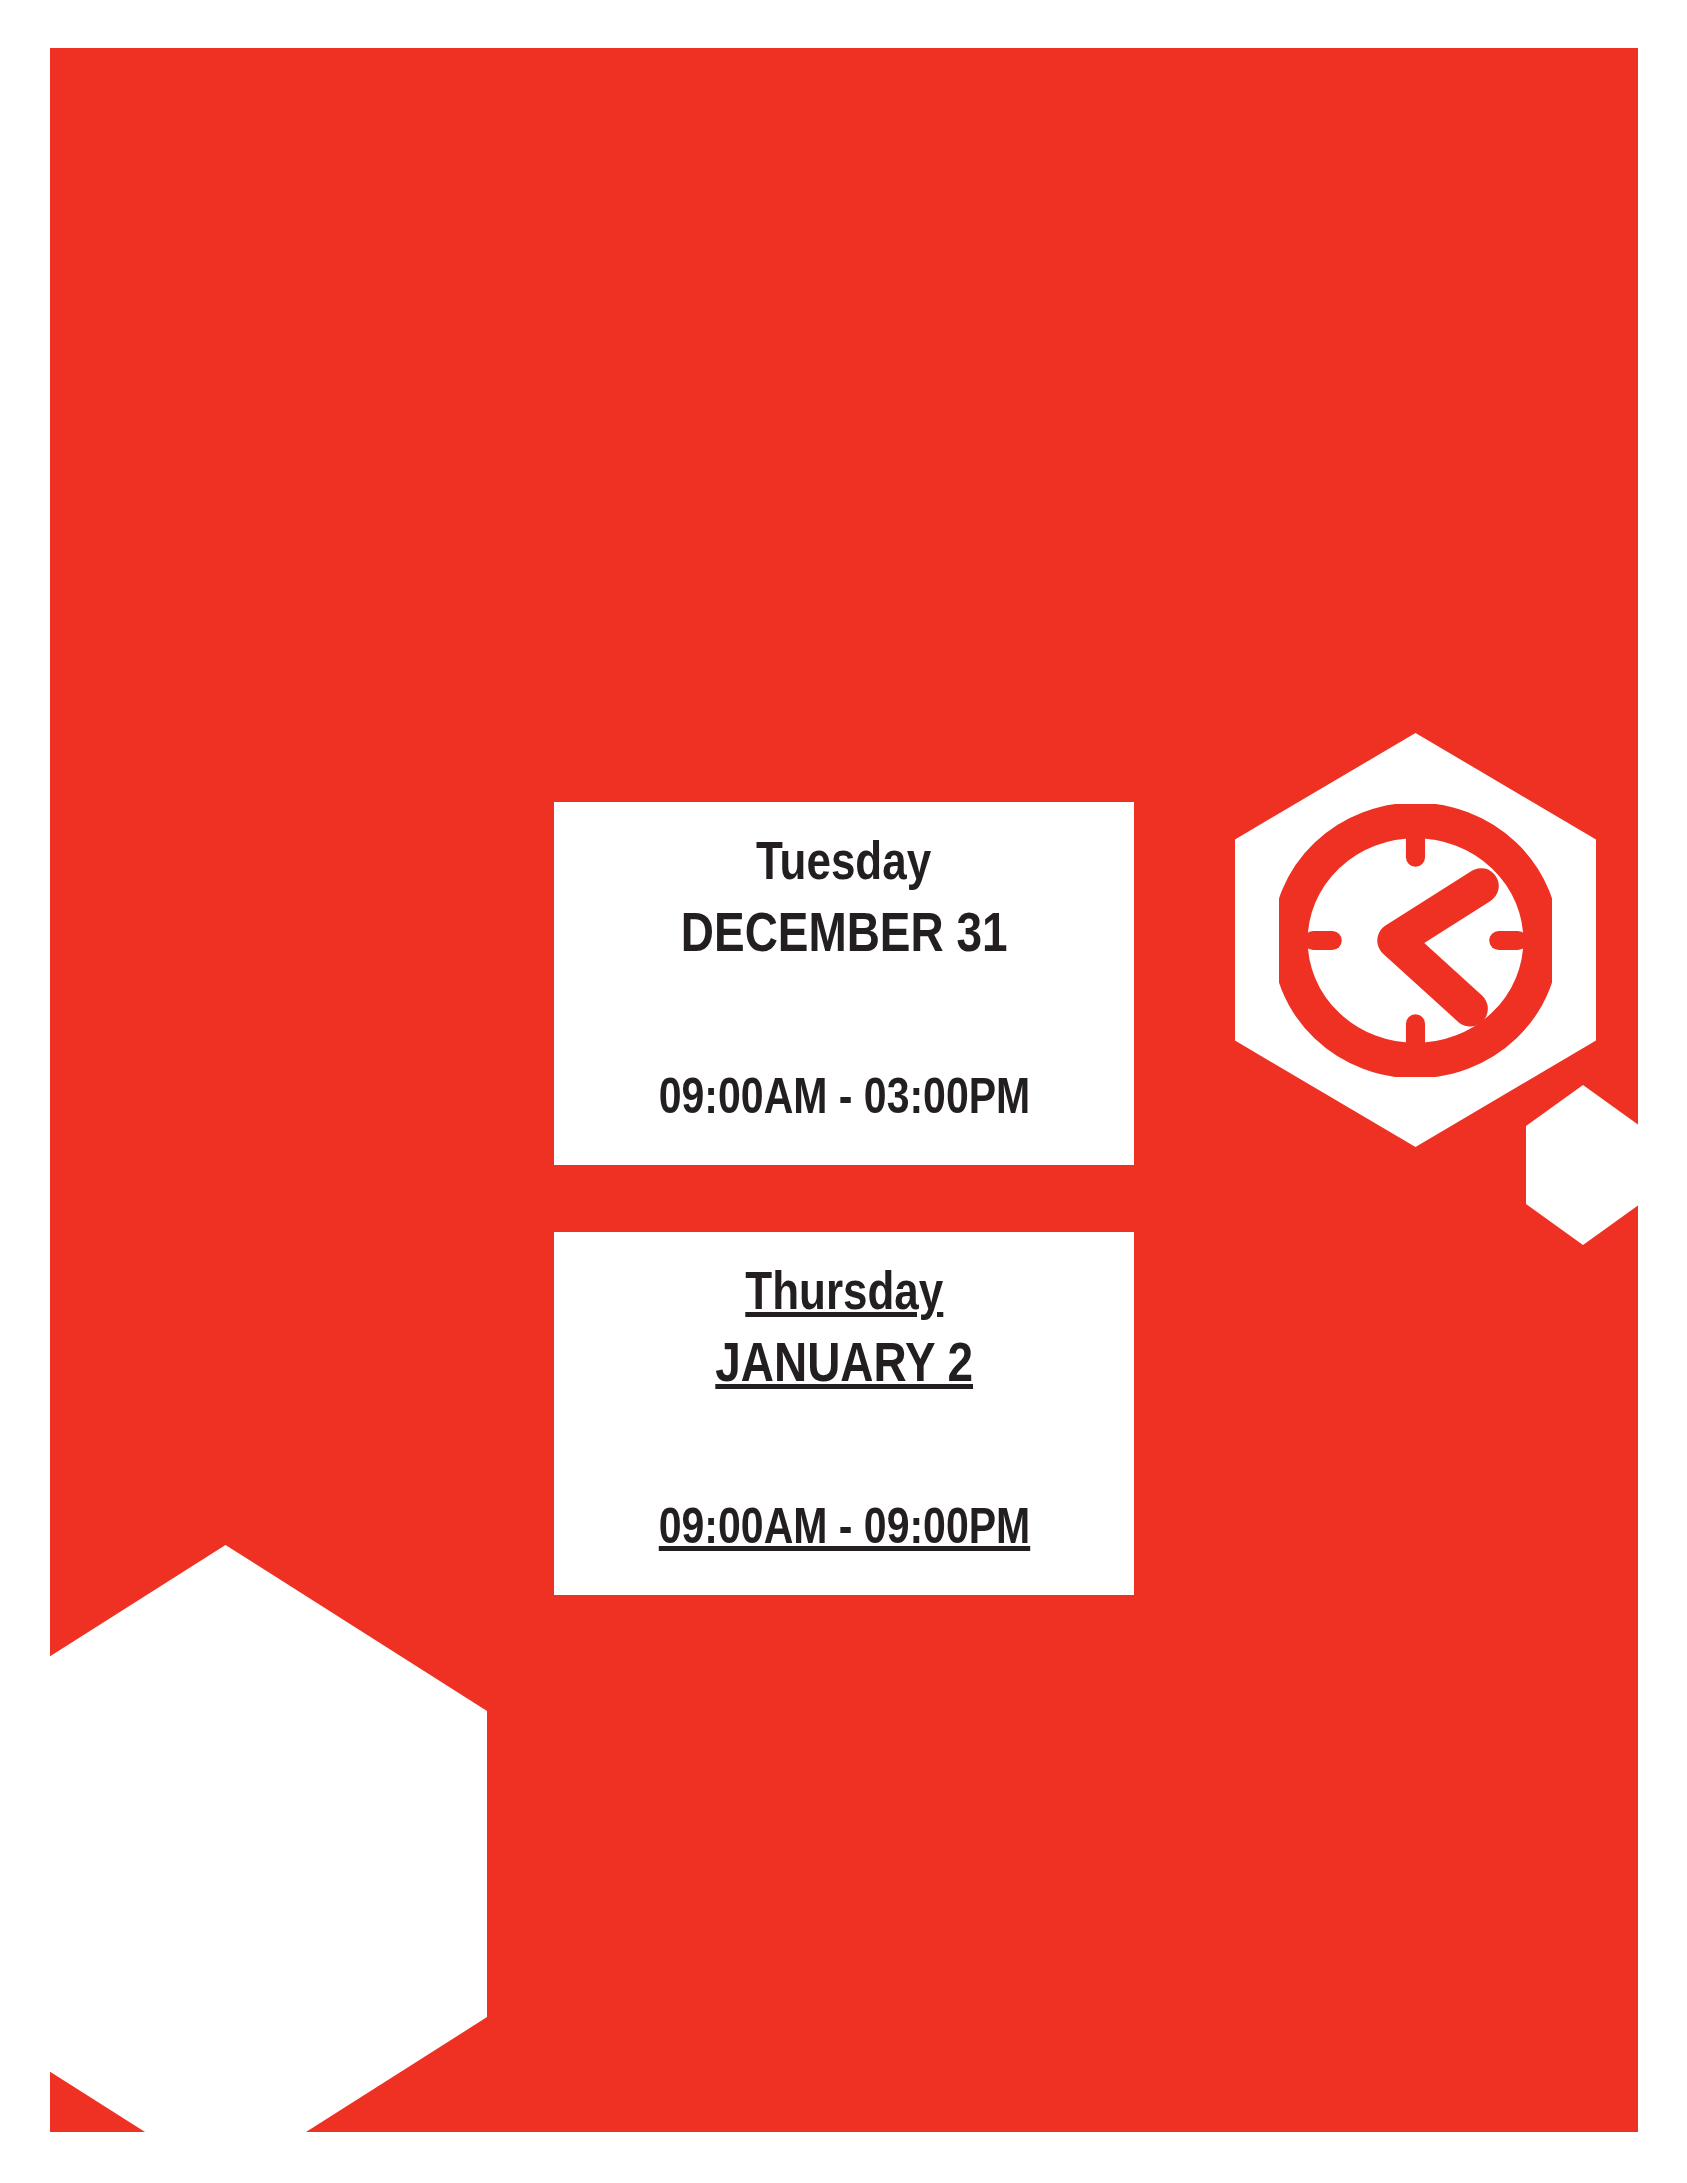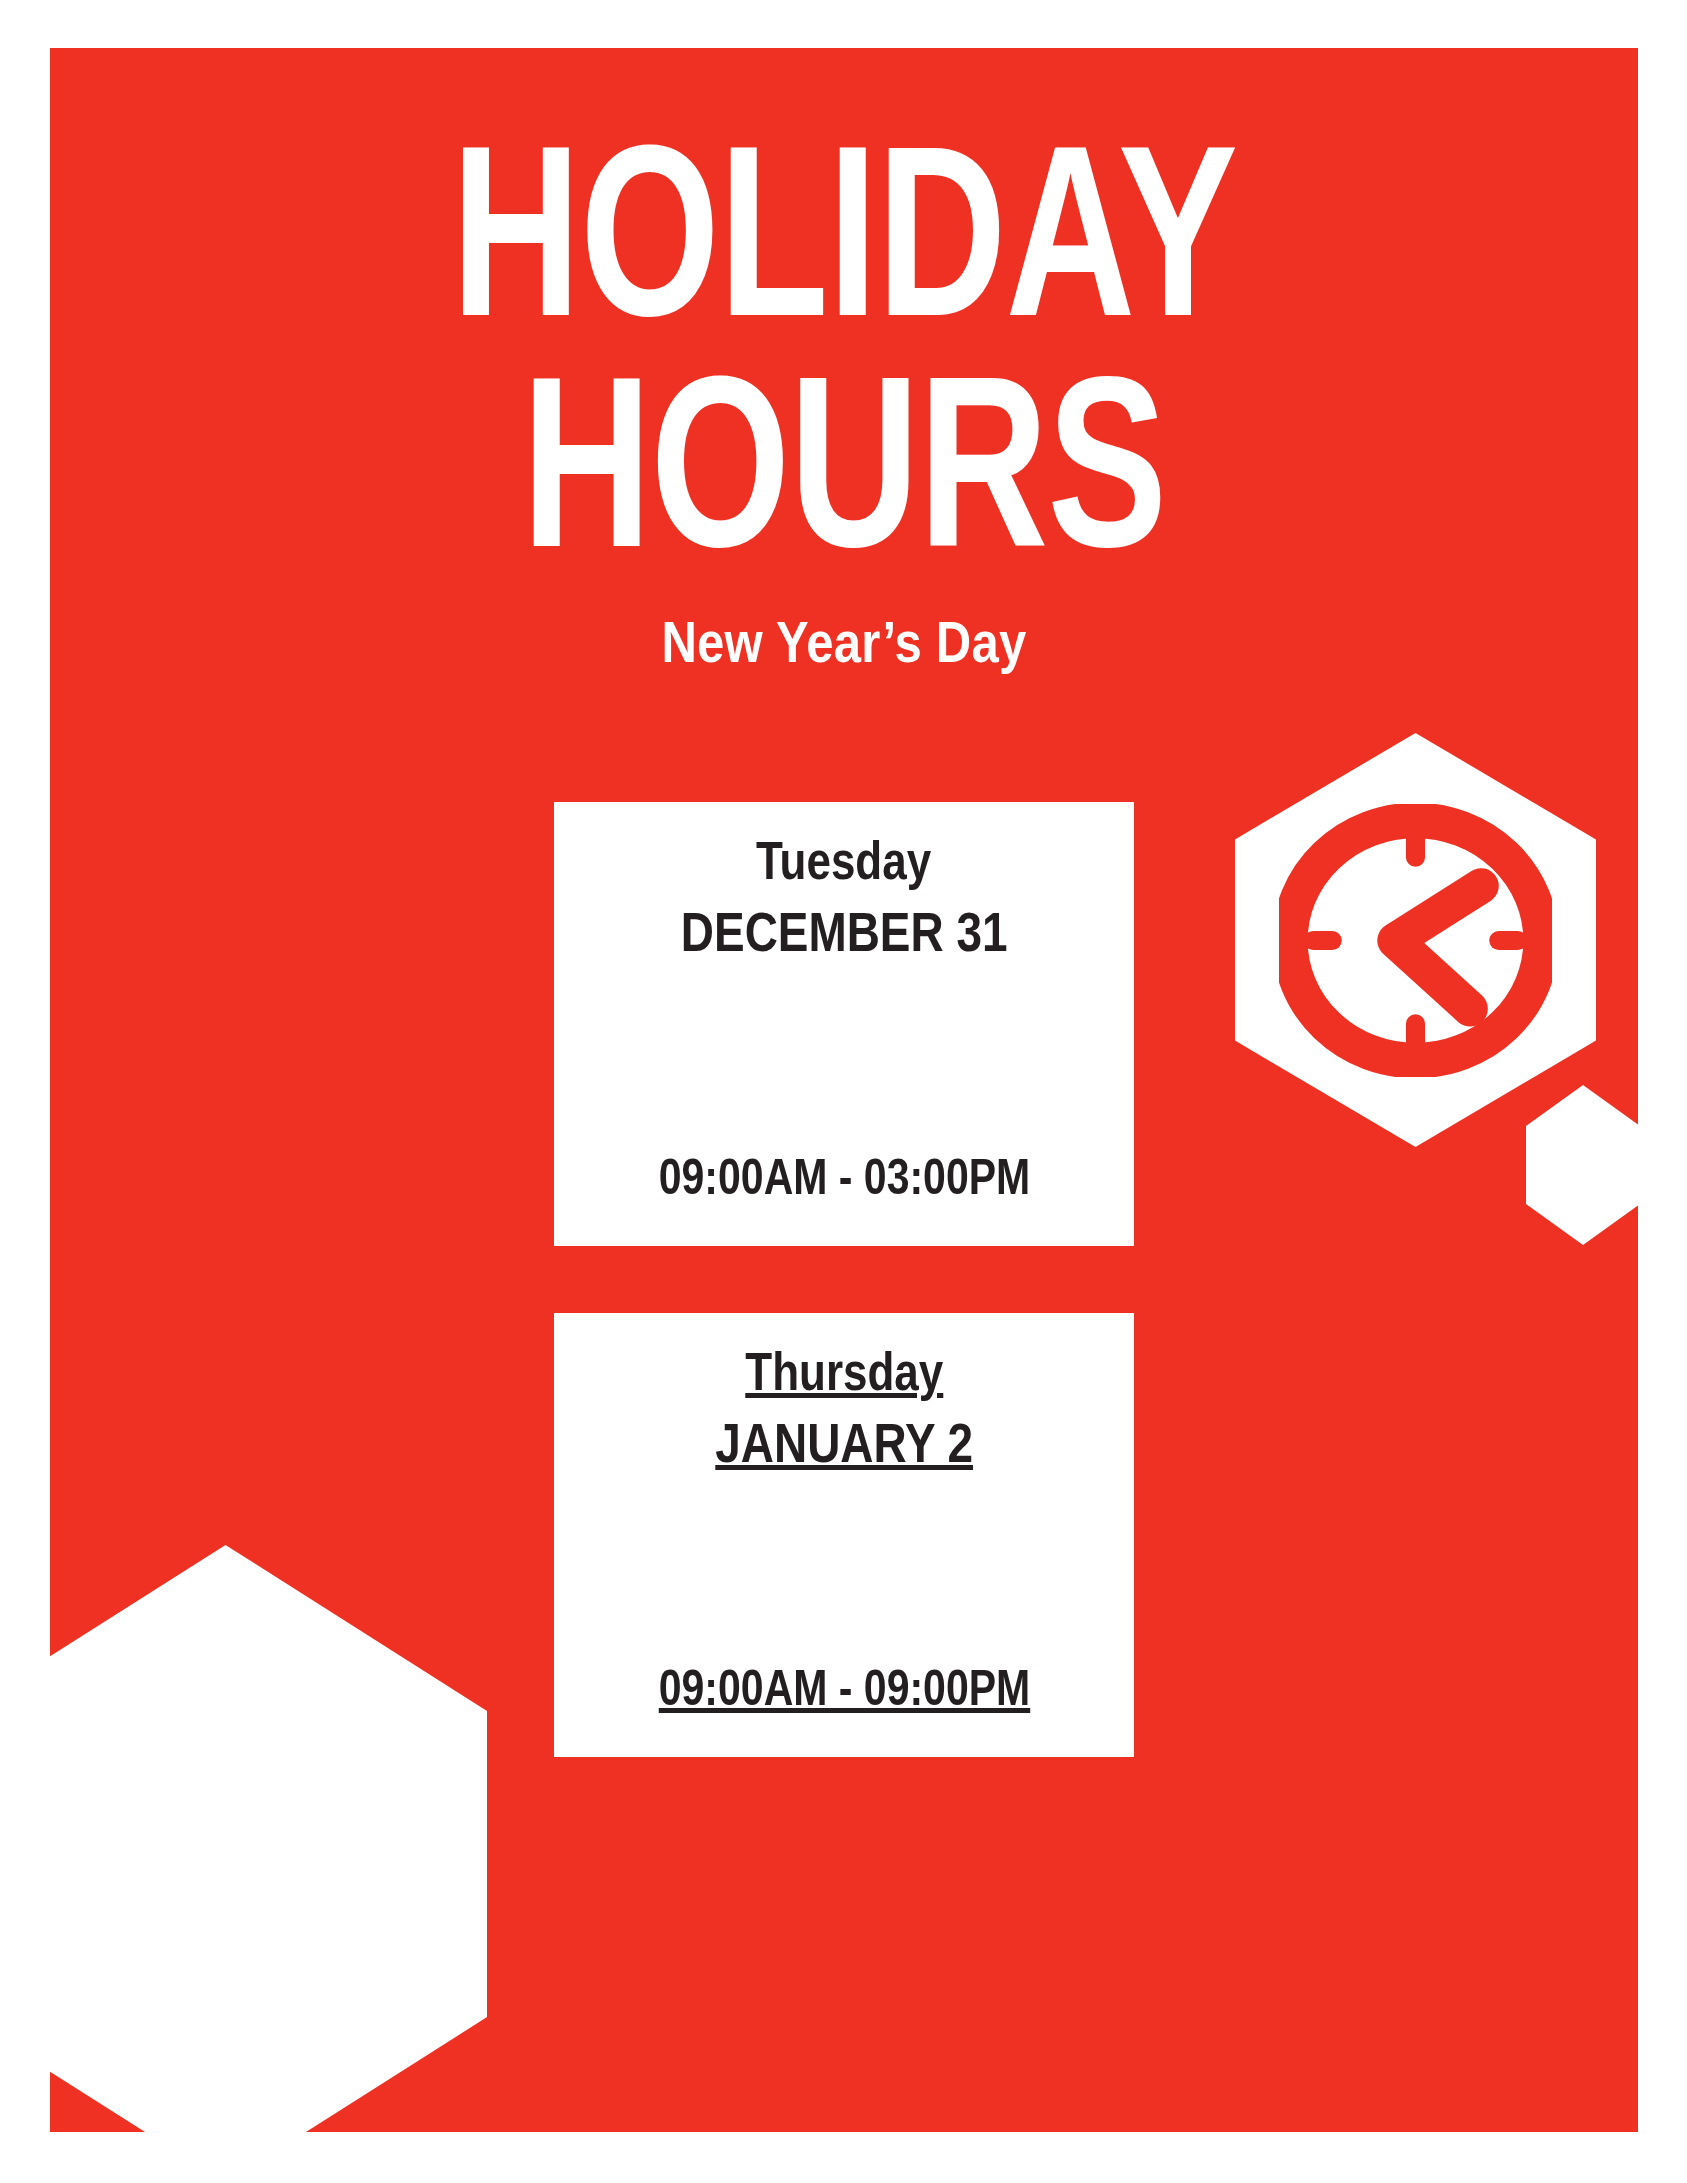--- a/index.html
+++ b/index.html
@@ -125,21 +125,21 @@
   #schedule {
     position: absolute;
     left: 554px;
     top: 802px;
     width: 580px;
     z-index: 6;
   }
   .hours-card {
     box-sizing: border-box;
     width: 580px;
-    height: 444px;
+    height: 363px;
     background: #ffffff;
     margin-bottom: 67px;
     padding: 28px 22.5px 22.5px 22.5px;
     display: flex;
     flex-direction: column;
     align-items: center;
     color: #231F20;
     text-align: center;
   }
   .hours-card:last-child { margin-bottom: 0; text-decoration: underline; }
@@ -196,25 +196,20 @@
     <ellipse cx="100" cy="100" rx="92" ry="88" fill="none" stroke="#EF3124" stroke-width="26"></ellipse>
 
     <rect x="93" y="18" width="14" height="28" rx="7" fill="#EF3124"></rect>
     <rect x="93" y="154" width="14" height="28" rx="7" fill="#EF3124"></rect>
     <rect x="18" y="93" width="28" height="14" rx="7" fill="#EF3124"></rect>
     <rect x="154" y="93" width="28" height="14" rx="7" fill="#EF3124"></rect>
 
     <path d="M 148 60 L 85 100 L 140 150" fill="none" stroke="#EF3124" stroke-width="26" stroke-linecap="round" stroke-linejoin="round"></path>
   </svg>
 
-  <div id="headline">
-    <span class="title-line">HOLIDAY</span>
-    <span class="title-line">HOURS</span>
-    <span id="subtitle">New Year’s Day</span>
-  </div>
 
   <div id="schedule">
 
     <div class="hours-card">
       <span class="card-day">Tuesday</span>
       <span class="card-date">DECEMBER 31</span>
       <span class="card-time">09:00AM - 03:00PM</span>
     </div>
 
 

